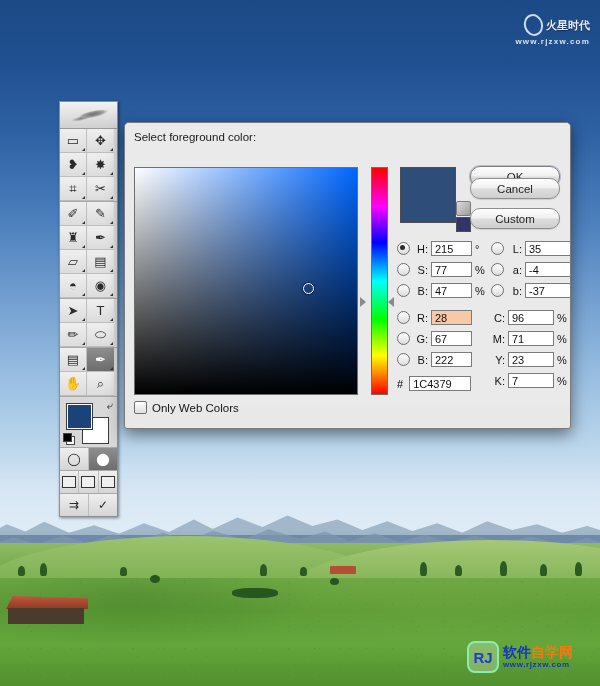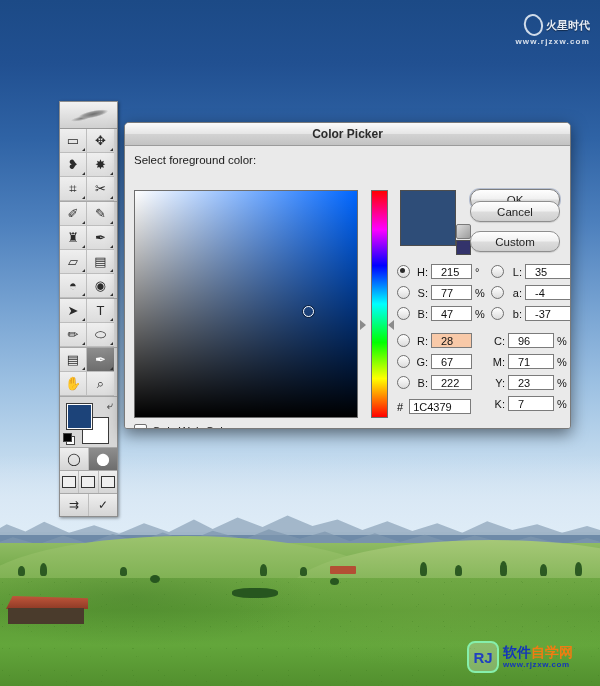--- a/index.html
+++ b/index.html
@@ -240,21 +240,21 @@
     background:linear-gradient(to bottom,#ffffff,#dcdcdc);
     margin-right:4px;position:relative;flex:none;
   }
   .radio.on::after{
     content:"";position:absolute;left:2px;top:2px;width:5px;height:5px;
     border-radius:50%;background:#2b2b2b;
   }
   .flab{width:14px;text-align:right;margin-right:3px;}
   .fbox{
     width:41px;height:15px;border:1px solid #7b7b7b;background:#fff;
-    font-size:11px;color:#111;display:flex;align-items:center;padding-left:9px;
+    font-size:11px;color:#111;display:flex;align-items:center;padding-left:3px;
     box-sizing:border-box;
   }
   .fbox.hl{background:#f8c9a8;}
   .fbox.wide{width:46px;}
   .unit{margin-left:3px;width:11px;}
   #grp-hsb{left:272px;top:115px;}
   #grp-lab{left:366px;top:115px;}
   #grp-rgb{left:272px;top:184px;}
   #grp-cmyk{left:366px;top:184px;}
   #grp-cmyk .flab{width:14px;}
@@ -485,23 +485,20 @@
     <div class="tb-btn">
         <span>⇉</span>
       </div>
     <div class="tb-btn">
         <span>✓</span>
       </div>
   </div>
 </div>
 
 <div id="cp">
-  <div id="cp-title">
-    <span>Color Picker</span>
-  </div>
 
   <div id="cp-body">
     <div class="cp-label">Select foreground color:</div>
 
     <div id="sv" style="background-image: linear-gradient(rgba(0, 0, 0, 0) 0%, rgb(0, 0, 0) 100%), linear-gradient(to right, rgb(255, 255, 255) 0%, rgb(0, 102, 255) 100%);">
       <span id="sv-ring" style="left: calc(78% - 5px); top: calc(53% - 5px);"></span>
     </div>
 
     <div id="hue-wrap">
       <div id="hue"></div>

